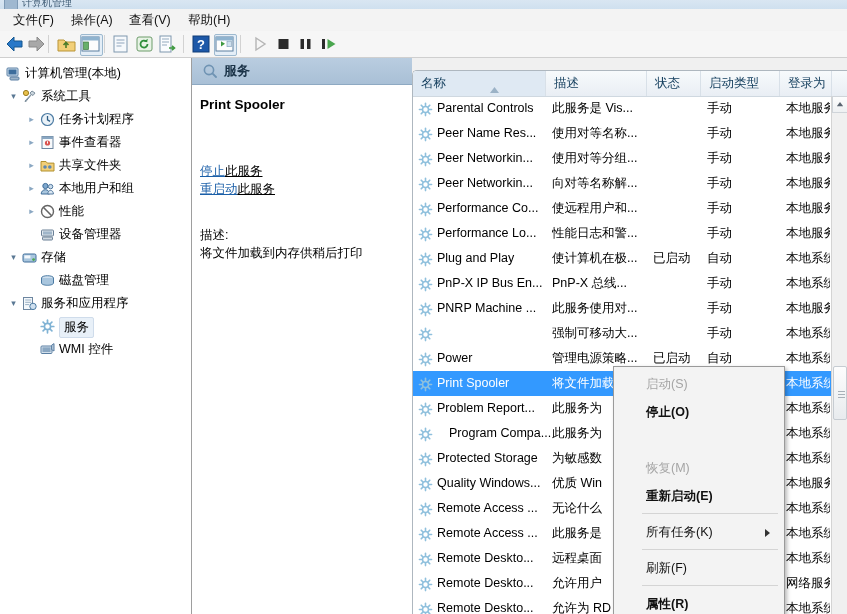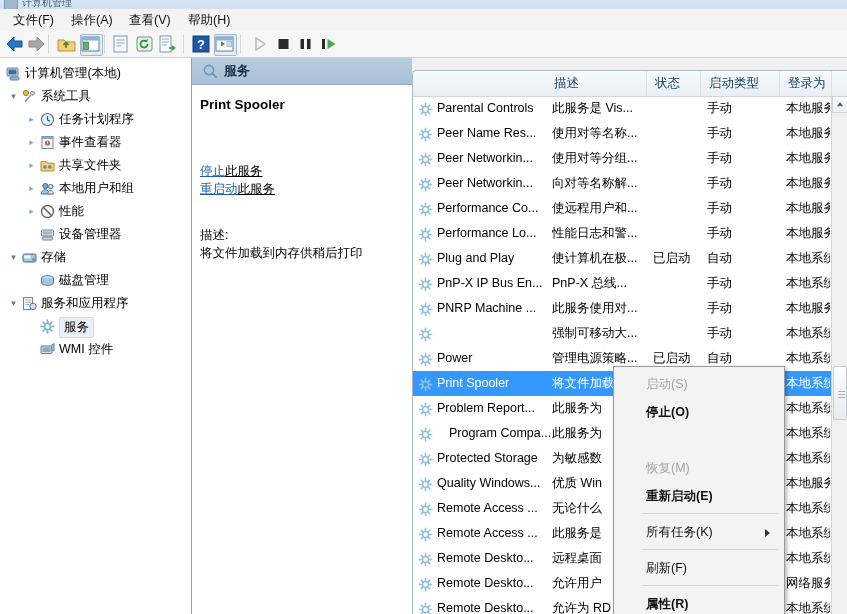--- a/index.html
+++ b/index.html
@@ -355,20 +355,23 @@
       <div class="svc-title">Print Spooler</div>
       <div class="svc-link" style="top:78px"><u>停止</u><span>此服务</span></div>
       <div class="svc-link" style="top:96px"><u>重启动</u><span>此服务</span></div>
       <div class="svc-desc-lbl">描述:</div>
       <div class="svc-desc-txt">将文件加载到内存供稍后打印</div>
     </div>
   </div>
 
   <div class="list-pane">
     <div class="lhead" id="lhead">
+        <div class="lh-cell first" style="left: 0px; width: 133px;"><span>名称</span><span class="sortarrow" style="left: 76.5px;"><svg width="9" height="6" viewBox="0 0 9 6">
+              <path d="M4.5 0 L9 6 H0 Z" fill="#9bb2c6"></path>
+            </svg></span></div>
         <div class="lh-cell" style="left: 133px; width: 101px;"><span>描述</span></div>
         <div class="lh-cell" style="left: 234px; width: 54px;"><span>状态</span></div>
         <div class="lh-cell" style="left: 288px; width: 79px;"><span>启动类型</span></div>
         <div class="lh-cell" style="left: 367px; width: 52px;"><span>登录为</span></div>
       </div>
     <div class="rows" id="lrows">
         <div class="lrow">
           <div class="g-ico"><svg width="15" height="15" viewBox="0 0 15 15">
               <circle cx="7.5" cy="7.5" r="3" fill="none" stroke="#8fc0dd" stroke-width="1.6"></circle>
               <g stroke="#8fc0dd" stroke-width="1.6" stroke-linecap="round">

